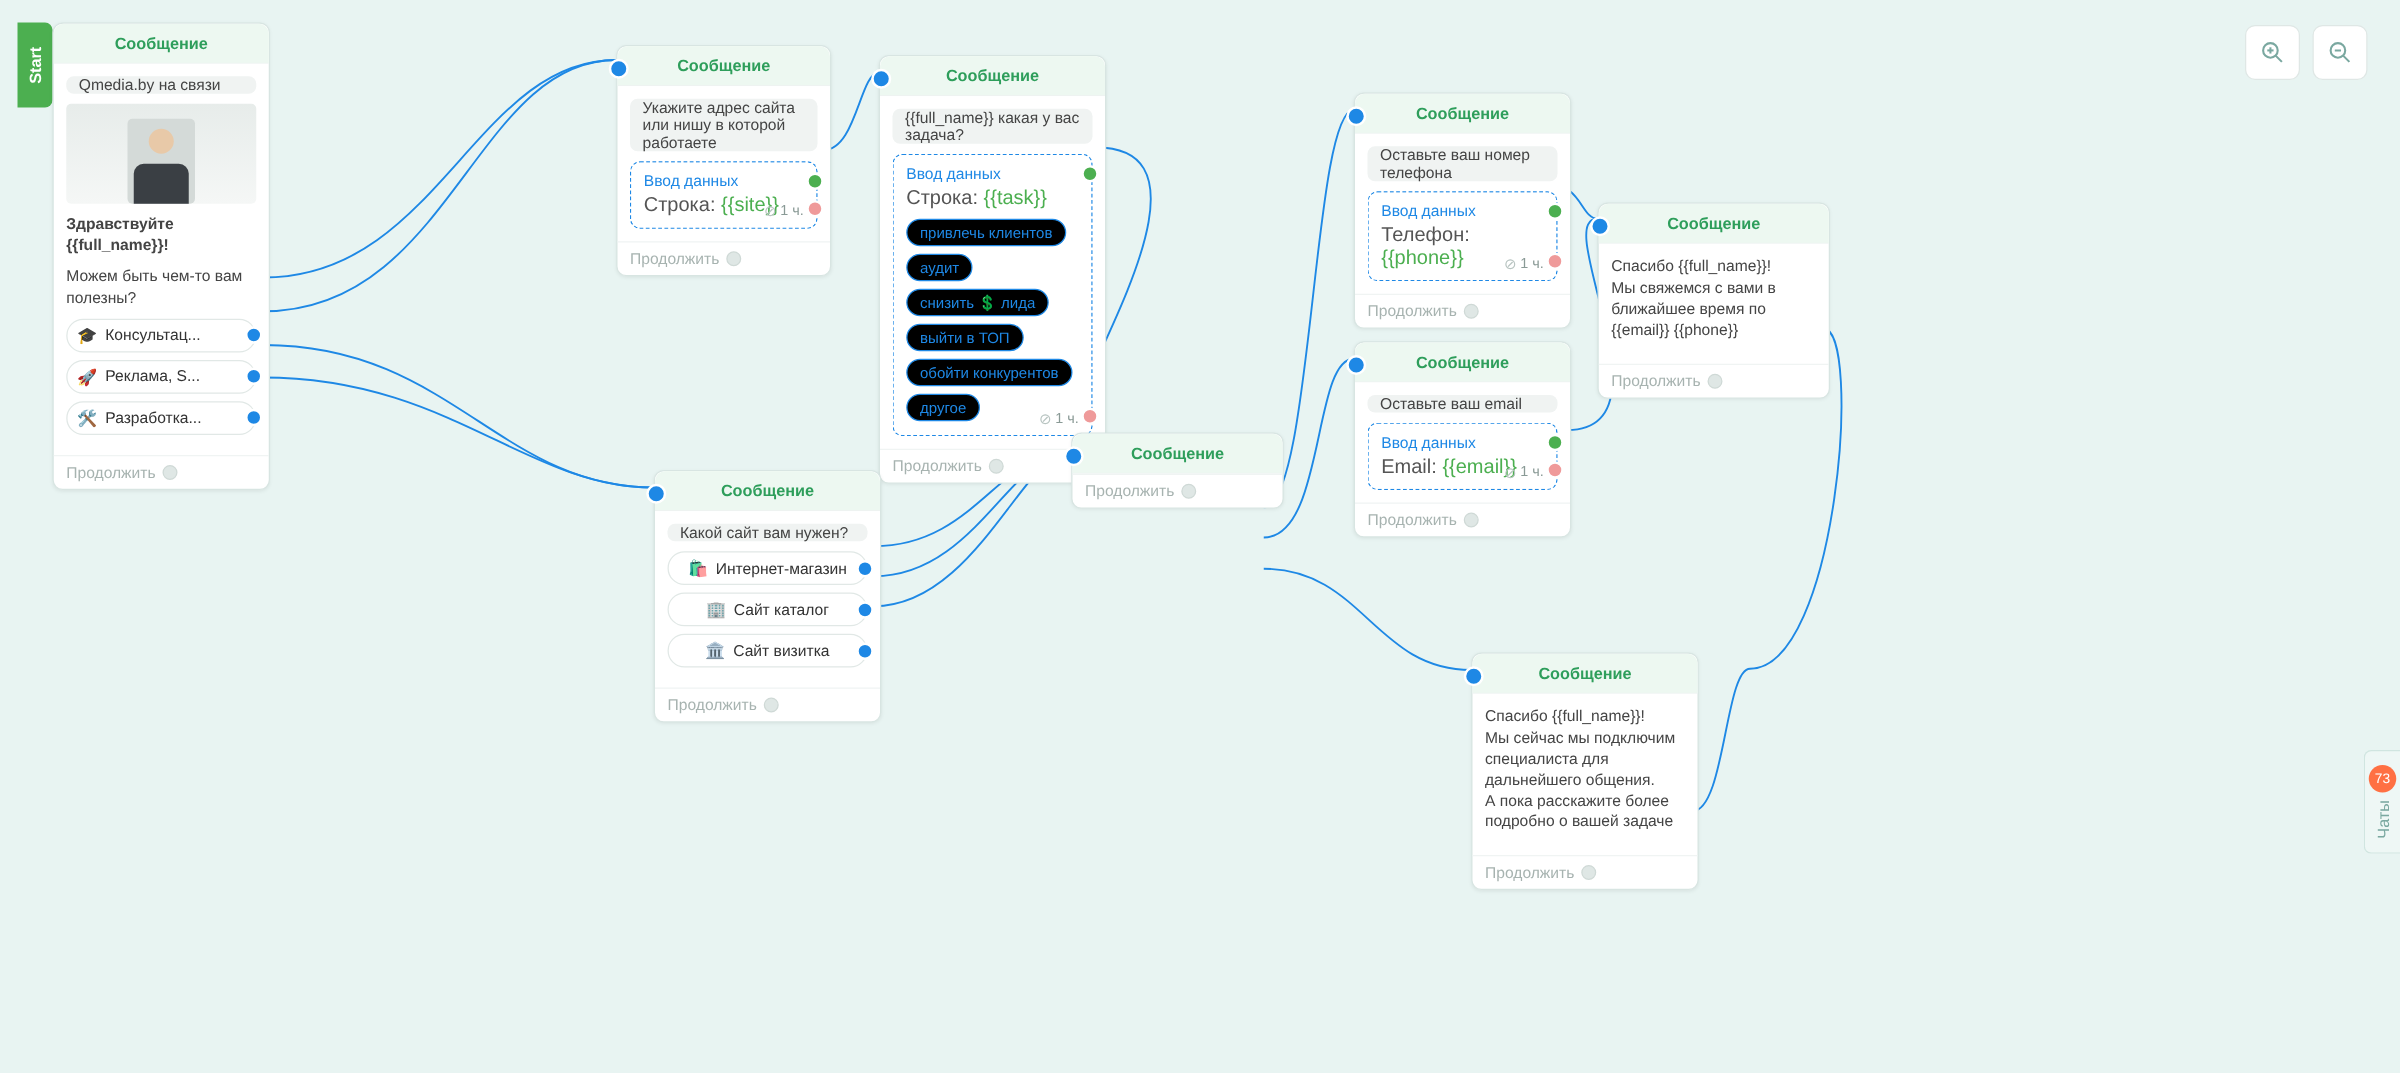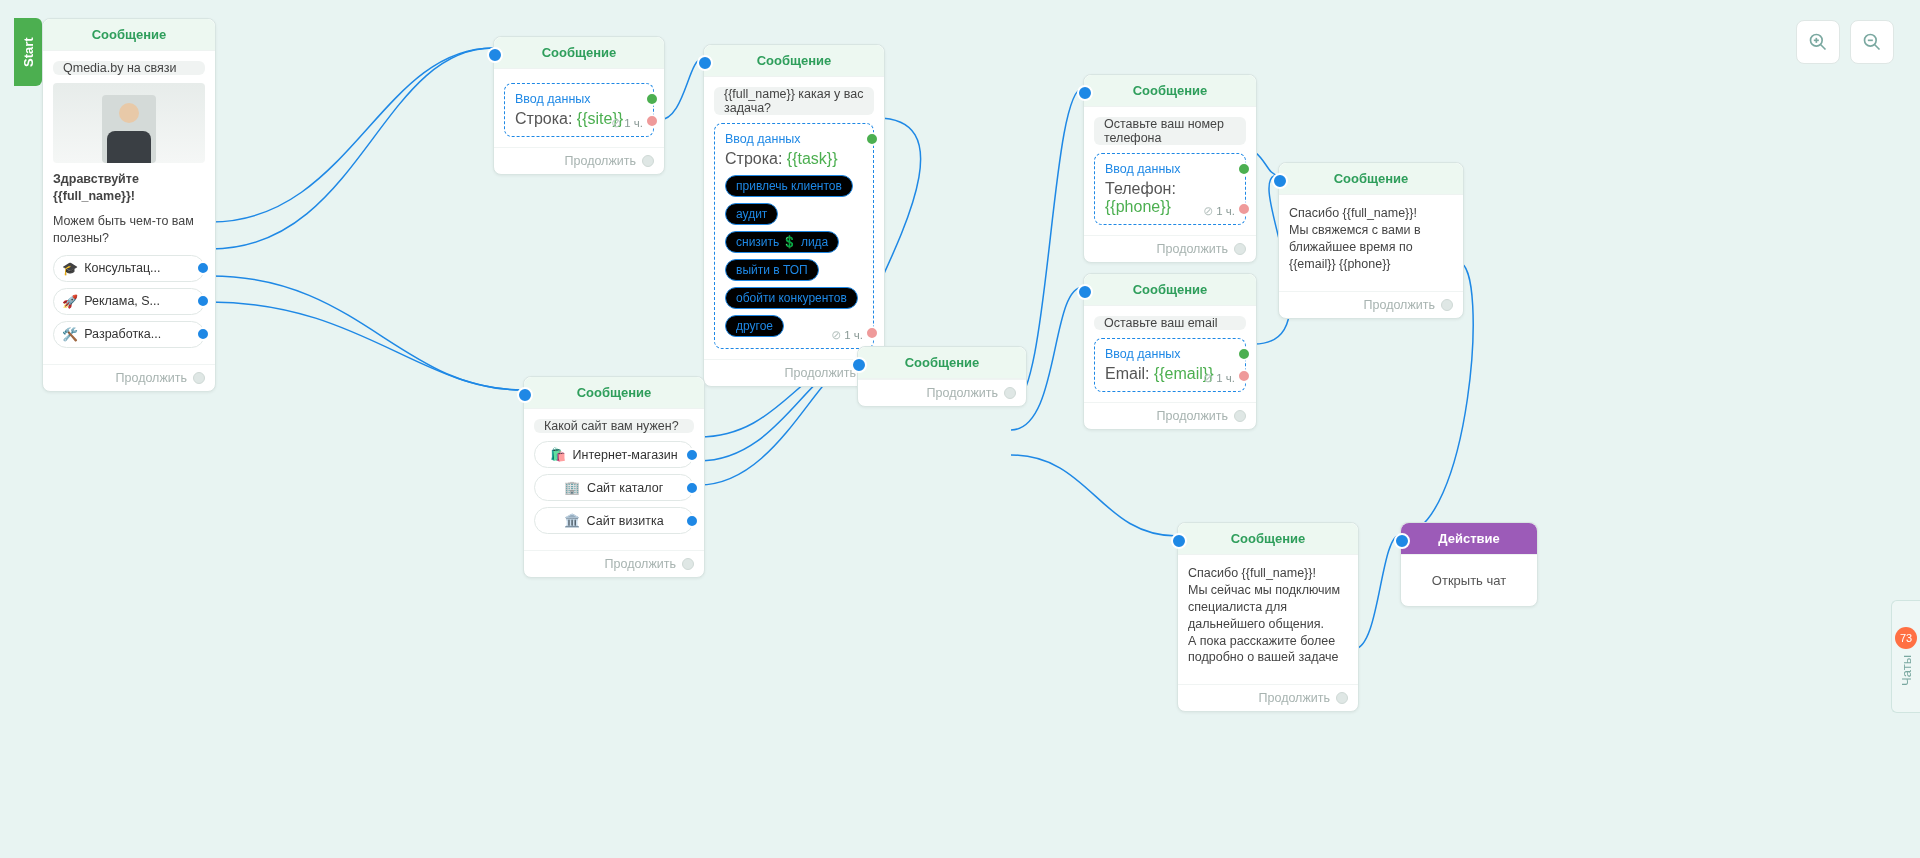--- a/index.html
+++ b/index.html
@@ -3,21 +3,21 @@
 <meta charset="utf-8">
 <style>
 html,body{margin:0;padding:0;width:1920px;height:858px;background:#e8f4f2;font-family:Arial,Helvetica,sans-serif;font-size:13px;color:#333;overflow:hidden;position:relative}
 .canvas{position:relative;width:100%;height:100%}
 svg.edges{position:absolute;top:0;left:0;width:1920px;height:858px;pointer-events:none}
 svg.edges path{fill:none;stroke:#1e88e5;stroke-width:1.5}
 .zoom-group{position:absolute;top:20px;right:26px;display:flex;gap:10px}
 .zoom-btn{width:42px;height:42px;border-radius:8px;background:#fff;border:1px solid #dfe7e5;display:flex;align-items:center;justify-content:center;cursor:pointer;color:#7aa8a0}
 .zoom-btn svg{width:20px;height:20px;stroke:#7aa8a0;fill:none;stroke-width:2}
 .start-tab{position:absolute;top:18px;left:14px;width:28px;height:68px;background:#4caf50;color:#fff;border-radius:6px 0 0 6px;display:flex;align-items:center;justify-content:center;writing-mode:vertical-rl;transform:rotate(180deg);font-size:13px;font-weight:bold}
-.chats-tab{position:absolute;right:0;top:600px;width:28px;background:#eef7f5;border:1px solid #d0e5e0;border-right:none;border-radius:6px 0 0 6px;padding:26px 0;display:flex;flex-direction:column;align-items:center;color:#7aa8a0}
+.chats-tab{position:absolute;right:0;top:600px;width:28px;background:#eef7f5;border:1px solid #d0e5e0;border-right:none;border-radius:6px 0 0 6px;padding:11px 0;display:flex;flex-direction:column;align-items:center;color:#7aa8a0}
 .chats-tab .badge{background:#ff7043;color:#fff;width:22px;height:22px;border-radius:11px;display:flex;align-items:center;justify-content:center;font-size:11px;margin-bottom:6px}
 .chats-tab .lbl{writing-mode:vertical-rl;transform:rotate(180deg);font-size:13px}
 .node{position:absolute;background:#fff;border:1px solid #d8e5e2;border-radius:8px;box-shadow:0 1px 3px rgba(0,0,0,.06)}
 .node .hdr{padding:8px 0;text-align:center;font-weight:bold;border-bottom:1px solid #eef3f1;border-radius:8px 8px 0 0}
 .node .hdr.msg{color:#2e9e5b;background:#edf8f1}
 .node .hdr.act{color:#fff;background:#9c5bb8}
 .node .body{padding:10px}
 .bubble{background:#f0f3f2;border-radius:6px;padding:0 10px;font-size:12.5px;color:#444;margin-bottom:8px}
 .img-ph{width:100%;height:80px;background:linear-gradient(180deg,#e7ecea,#f5f7f6);border-radius:4px;margin-bottom:8px;display:flex;align-items:flex-end;justify-content:center}
 .avatar{width:54px;height:68px;border-radius:4px;background:#d4dad8;position:relative;overflow:hidden}
@@ -29,21 +29,21 @@
 .opt-row .ico{font-size:13px}
 .pill{display:inline-flex;align-items:center;gap:4px;border:1px solid #1e88e5;color:#1e88e5;background:#000000;border-radius:14px;padding:3px 10px;font-size:12px;margin:3px 3px 3px 0}
 .input-box{border:1.5px dashed #1e88e5;border-radius:8px;padding:8px 10px;position:relative;margin-top:4px}
 .input-box .ib-title{color:#1e88e5;font-weight:normal;font-size:12.5px;margin-bottom:4px}
 .input-box .ib-line{font-size:16px;color:#555}
 .input-box .ib-line .tok{color:#4caf50}
 .input-box .port-g{position:absolute;right:-6px;top:8px;width:10px;height:10px;border-radius:50%;background:#4caf50;border:2px solid #fff}
 .input-box .port-r{position:absolute;right:-6px;bottom:8px;width:10px;height:10px;border-radius:50%;background:#ef9a9a;border:2px solid #fff}
 .input-box .timer{position:absolute;right:10px;bottom:6px;font-size:11.5px;color:#8a9a96;display:flex;align-items:center;gap:3px}
 .input-box .timer::before{content:"⊘";font-size:12px;color:#b8c4c1}
-.footer{display:flex;align-items:center;justify-content:flex-end;gap:6px;padding:6px 10px;font-size:12.5px;color:#a7b3b0;border-top:1px solid #f0f4f3}
+.footer{display:flex;align-items:center;justify-content:flex-start;gap:6px;padding:6px 10px;font-size:12.5px;color:#a7b3b0;border-top:1px solid #f0f4f3}
 .footer .fdot{width:10px;height:10px;border-radius:50%;background:#dfe7e5;border:1px solid #cfd9d6}
 .in-port{position:absolute;left:-7px;width:12px;height:12px;border-radius:50%;background:#1e88e5;border:2px solid #fff}
 .action-body{padding:18px 10px;text-align:center;color:#555;font-size:13px}
 </style>
 </head>
 <body>
 
 <div class="canvas">
 
 <svg class="edges">
@@ -133,20 +133,21 @@
   <div class="footer">
         <span>Продолжить</span>
         <span class="fdot"></span>
       </div>
 </div>
 
 <div class="node" style="left:493px;top:36px;width:170px">
   <span class="in-port" style="top:10px"></span>
   <div class="hdr msg">Сообщение</div>
   <div class="body">
+    <div class="bubble">Укажите адрес сайта или нишу в которой работаете</div>
     <div class="input-box">
       <span class="port-g"></span>
       <span class="port-r"></span>
       <div class="ib-title">Ввод данных</div>
       <div class="ib-line"><span>Строка:</span> <span class="tok">{{site}}</span></div>
       <div class="timer">1 ч.</div>
     </div>
   </div>
   <div class="footer">
         <span>Продолжить</span>
@@ -274,19 +275,14 @@
     <div class="sub" style="white-space:pre-line">Спасибо {{full_name}}!
 Мы сейчас мы подключим специалиста для дальнейшего общения.
 А пока расскажите более подробно о вашей задаче</div>
   </div>
   <div class="footer">
         <span>Продолжить</span>
         <span class="fdot"></span>
       </div>
 </div>
 
-<div class="node" style="left:1400px;top:522px;width:136px">
-  <span class="in-port" style="top:10px"></span>
-  <div class="hdr act">Действие</div>
-  <div class="action-body">Открыть чат</div>
-</div>
 
 </div>
 
 </body></html>

